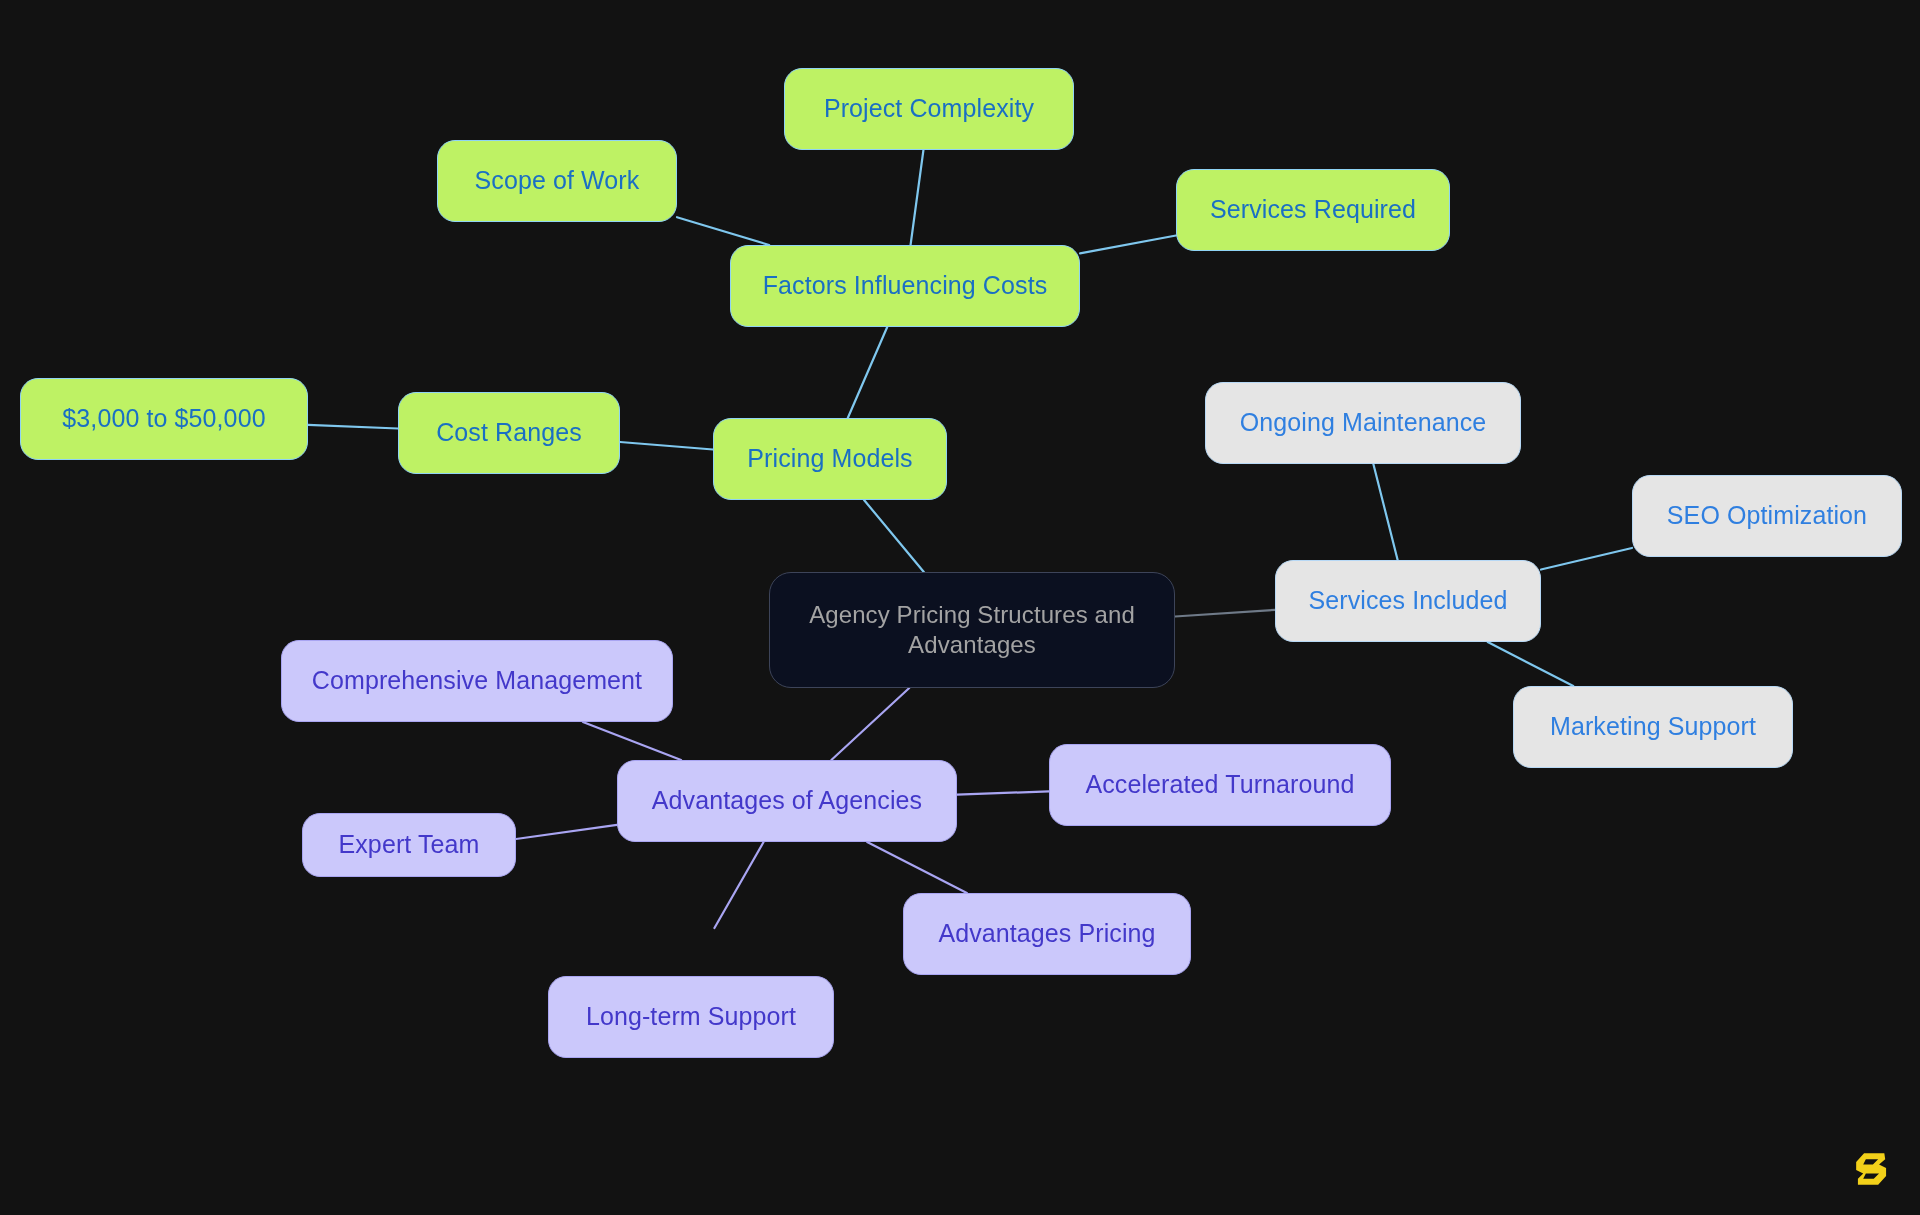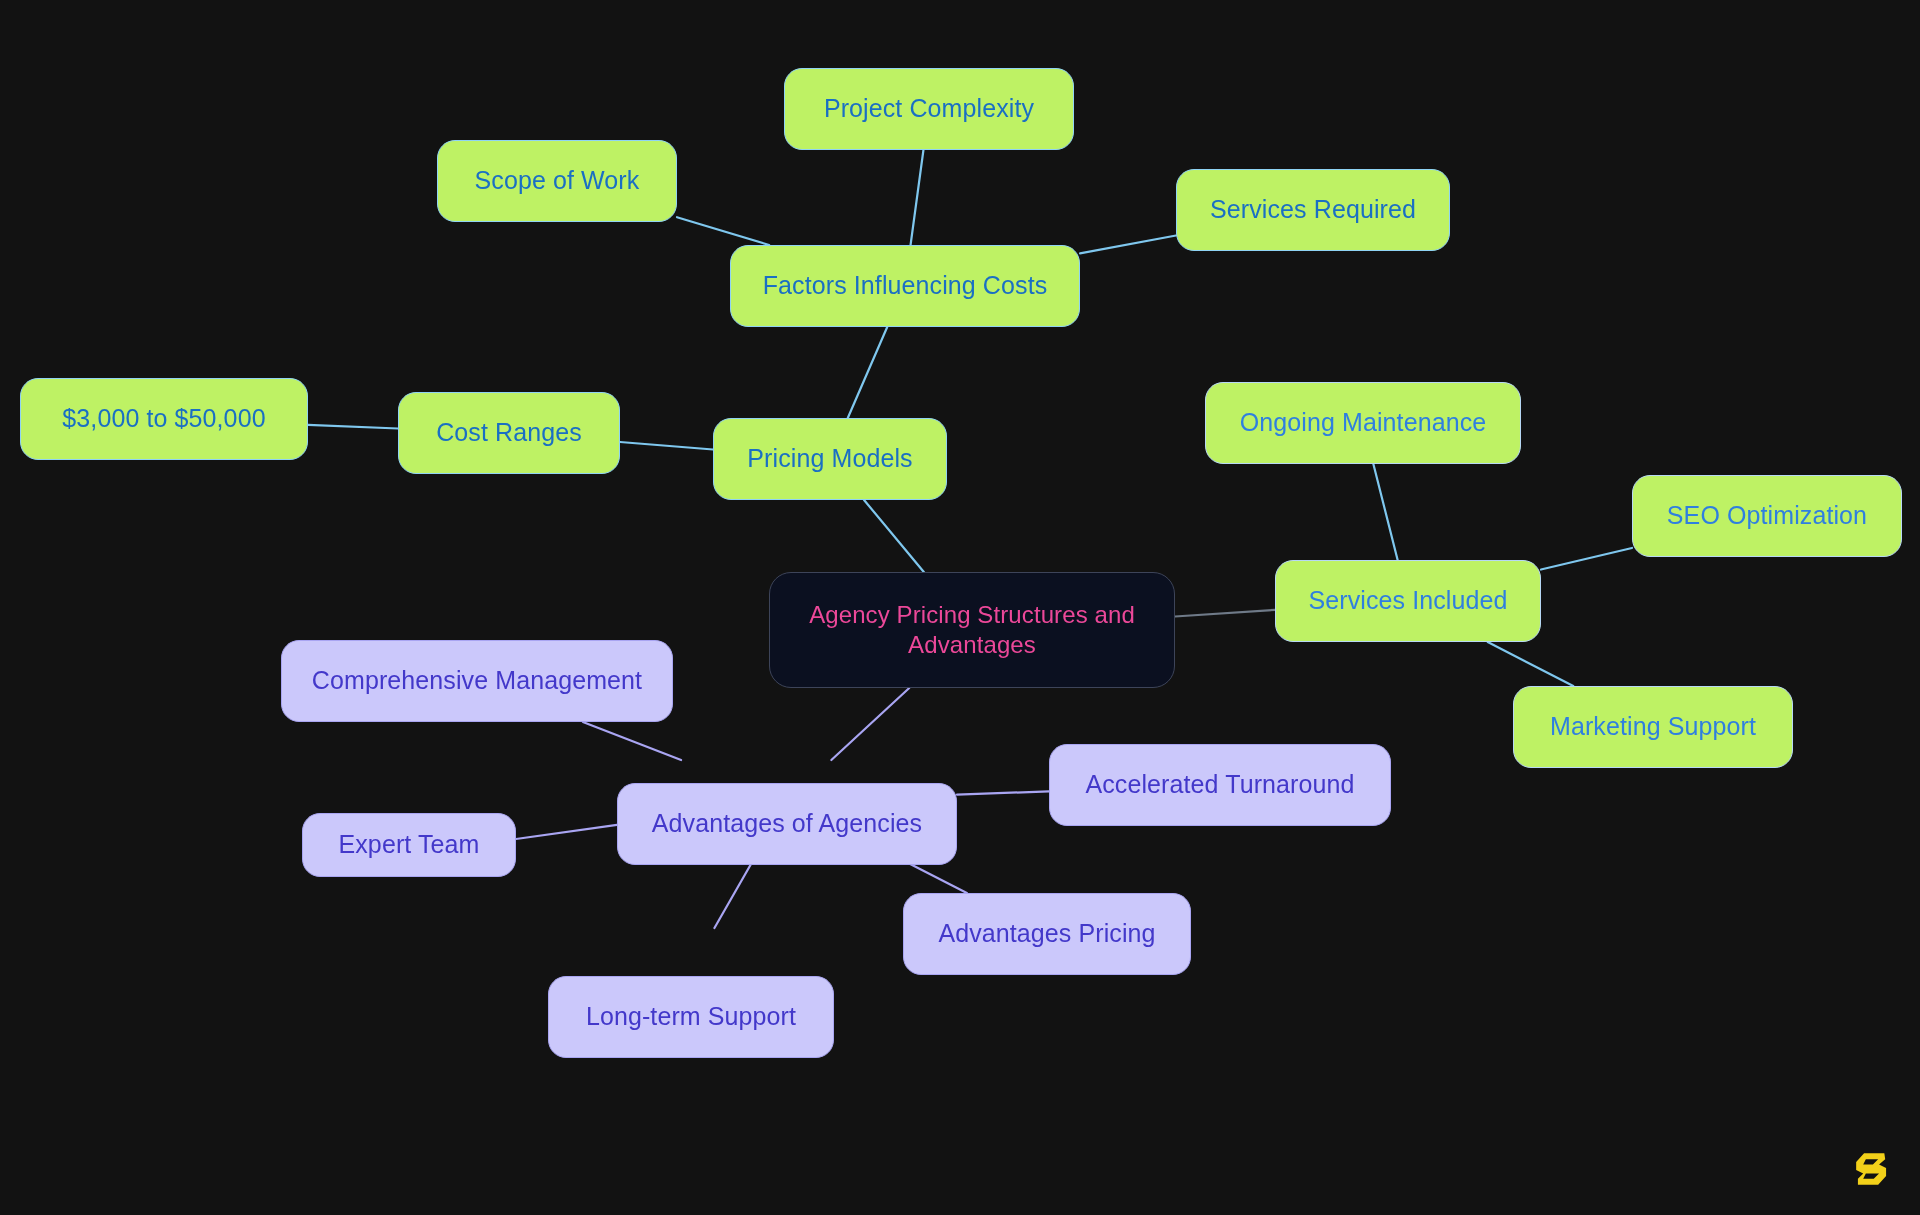--- a/index.html
+++ b/index.html
@@ -38,32 +38,32 @@
     text-align: center;
     border-radius: 18px;
     line-height: 1.25;
     white-space: pre-line;
     padding: 0 18px;
     letter-spacing: 0.1px;
   }
   .node.root {
     background: #0b1020;
     border: 1px solid #3d4459;
-    color: #ec4899;
+    color: #a3a3a3;
     font-size: 24px;
     border-radius: 22px;
   }
   .node.blue-mid {
     background: #bef264;
     border: 1.5px solid #8fd3f4;
     color: #1a6fc4;
     font-size: 25px;
   }
   .node.blue-pale {
-    background: #bef264;
+    background: #e5e5e5;
     border: 1.5px solid #b7d8f5;
     color: #2f7fe0;
     font-size: 25px;
   }
   .node.purple {
     background: #cbc8fb;
     border: 1.5px solid #a9a5f2;
     color: #4338ca;
     font-size: 25px;
   }
@@ -107,21 +107,21 @@
       <div class="node blue-mid" style="left: 784px; top: 68px; width: 290px; height: 82px;"><span>Project Complexity</span></div>
       <div class="node blue-mid" style="left: 437px; top: 140px; width: 240px; height: 82px;"><span>Scope of Work</span></div>
       <div class="node blue-mid" style="left: 1176px; top: 169px; width: 274px; height: 82px;"><span>Services Required</span></div>
       <div class="node blue-mid" style="left: 713px; top: 418px; width: 234px; height: 82px;"><span>Pricing Models</span></div>
       <div class="node blue-mid" style="left: 398px; top: 392px; width: 222px; height: 82px;"><span>Cost Ranges</span></div>
       <div class="node blue-mid" style="left: 20px; top: 378px; width: 288px; height: 82px;"><span>$3,000 to $50,000</span></div>
       <div class="node blue-pale" style="left: 1275px; top: 560px; width: 266px; height: 82px;"><span>Services Included</span></div>
       <div class="node blue-pale" style="left: 1205px; top: 382px; width: 316px; height: 82px;"><span>Ongoing Maintenance</span></div>
       <div class="node blue-pale" style="left: 1632px; top: 475px; width: 270px; height: 82px;"><span>SEO Optimization</span></div>
       <div class="node blue-pale" style="left: 1513px; top: 686px; width: 280px; height: 82px;"><span>Marketing Support</span></div>
-      <div class="node purple" style="left: 617px; top: 783px; width: 340px; height: 82px;"><span>Advantages of Agencies</span></div>
+      <div class="node purple" style="left: 617px; top: 760px; width: 340px; height: 82px;"><span>Advantages of Agencies</span></div>
       <div class="node purple" style="left: 281px; top: 640px; width: 392px; height: 82px;"><span>Comprehensive Management</span></div>
       <div class="node purple" style="left: 302px; top: 813px; width: 214px; height: 64px;"><span>Expert Team</span></div>
       <div class="node purple" style="left: 548px; top: 928px; width: 286px; height: 82px; margin-top: 48px;"><span>Long-term Support</span></div>
       <div class="node purple" style="left: 903px; top: 893px; width: 288px; height: 82px;"><span>Advantages Pricing</span></div>
       <div class="node purple" style="left: 1049px; top: 744px; width: 342px; height: 82px;"><span>Accelerated Turnaround</span></div>
     </div>
 
   <svg id="logo" viewBox="0 0 100 100">
     <path id="logo-path" d="M78 14 L32 14 L14 34 L14 52 L30 60 L18 72 L18 86 L64 86 L82 66 L82 48 L66 40 L80 28 Z
                              M36 28 L64 28 L52 40 L30 40 Z

